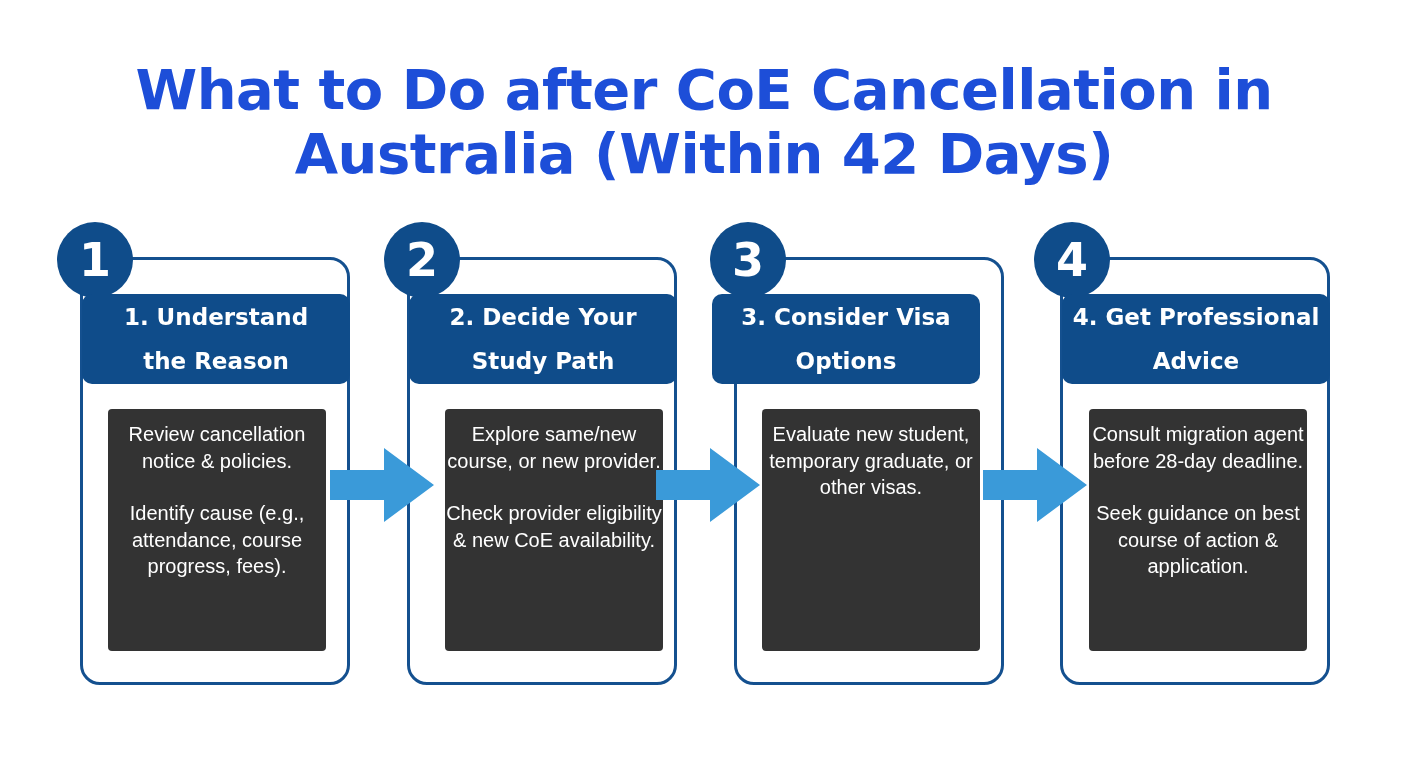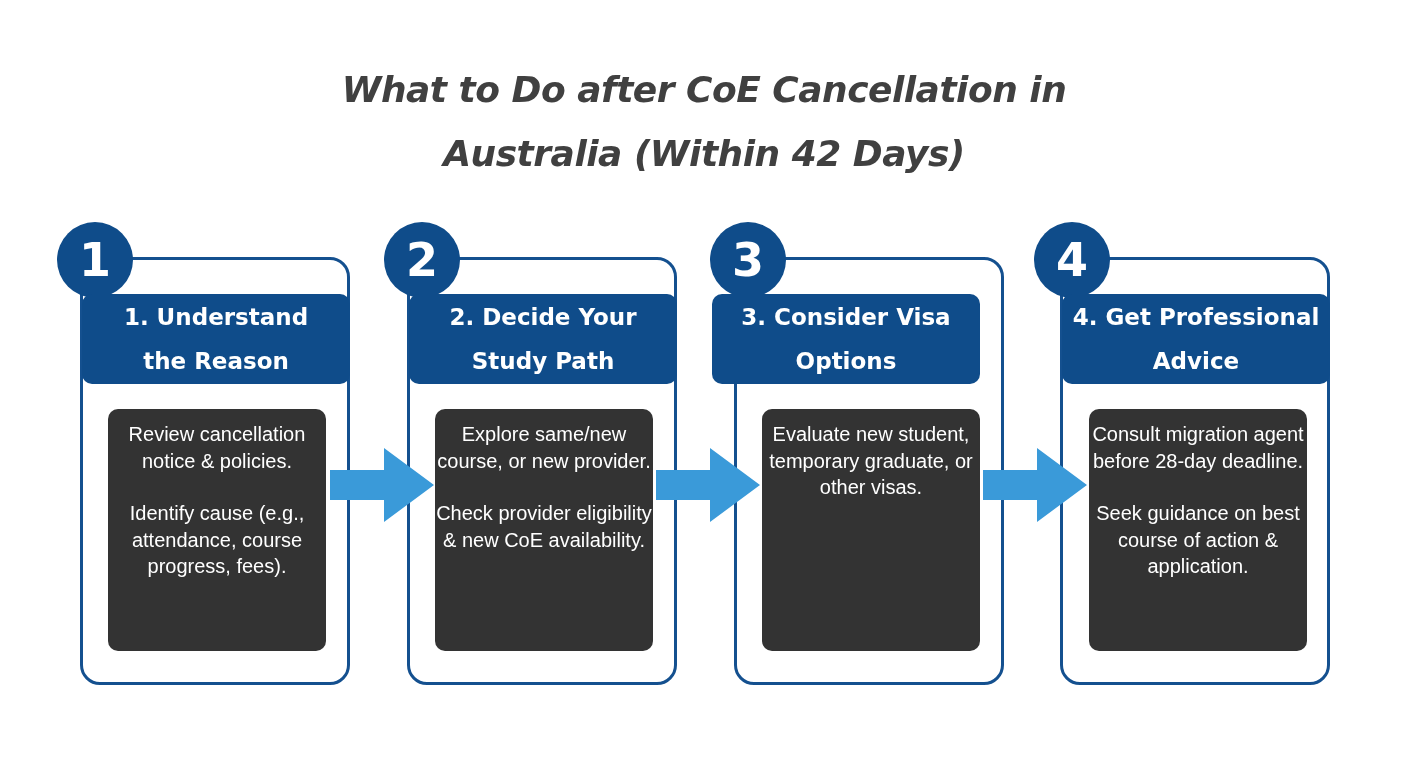--- a/index.html
+++ b/index.html
@@ -1,21 +1,21 @@
 <!DOCTYPE html>
 <html><head>
 <meta charset="utf-8">
 <style>
   html,body{margin:0;padding:0;}
   body{width:1408px;height:768px;background:#ffffff;position:relative;overflow:hidden;font-family:"Liberation Sans",sans-serif;}
-  .title{position:absolute;left:0;top:58px;width:1408px;text-align:center;color:#404040;font-family:"DejaVu Sans",sans-serif;font-weight:bold;font-size:36px;line-height:64px;letter-spacing:-0.5px;font-style:italic;}
+  .title{position:absolute;left:0;top:58px;width:1408px;text-align:center;color:#1d4ed8;font-family:"DejaVu Sans",sans-serif;font-weight:bold;font-size:56px;line-height:64px;letter-spacing:-0.5px;}
   .card{position:absolute;top:257px;width:270px;height:428px;border:3px solid #14508f;border-radius:20px;box-sizing:border-box;background:#fff;}
   .badge{position:absolute;width:76px;height:76px;border-radius:50%;background:#0f4c8a;color:#fff;font-family:"DejaVu Sans",sans-serif;font-weight:bold;font-size:46px;line-height:76px;text-align:center;top:222px;}
   .header{position:absolute;left:82px;top:294px;width:268px;height:90px;background:#0f4c8a;border-radius:10px;color:#fff;font-family:"DejaVu Sans",sans-serif;font-weight:bold;font-size:23px;line-height:44px;display:flex;align-items:center;justify-content:center;text-align:center;white-space:pre-line;}
-  .body{position:absolute;top:409px;width:218px;height:242px;background:#333333;border-radius:10px;color:#fff;font-size:20px;line-height:26.5px;text-align:center;padding-top:12px;box-sizing:border-box;}
+  .body{position:absolute;top:409px;width:218px;height:242px;background:#333333;border-radius:4px;color:#fff;font-size:20px;line-height:26.5px;text-align:center;padding-top:12px;box-sizing:border-box;}
   .body p{margin:0 0 26px 0;}
   .arrow{position:absolute;top:448px;width:104px;height:74px;}
 </style>
 </head>
 <body>
 
 <div class="title">
   <div>What to Do after CoE Cancellation in</div>
   <div>Australia (Within 42 Days)</div>
 </div>
@@ -26,21 +26,21 @@
 the Reason</div>
 <div class="body" style="left:108px;">
   <p>Review cancellation notice &amp; policies.</p>
   <p>Identify cause (e.g., attendance, course progress, fees).</p>
 </div>
 
 <div class="card" style="left:407px;"></div>
 <div class="badge" style="left:384px;">2</div>
 <div class="header" style="left:409px;">2. Decide Your
 Study Path</div>
-<div class="body" style="left:435px;">
+<div class="body" style="left:445px;">
   <p>Explore same/new course, or new provider.</p>
   <p>Check provider eligibility &amp; new CoE availability.</p>
 </div>
 
 <div class="card" style="left:734px;"></div>
 <div class="badge" style="left:710px;">3</div>
 <div class="header" style="left:712px;">3. Consider Visa
 Options</div>
 <div class="body" style="left:762px;">
   <p>Evaluate new student, temporary graduate, or other visas.</p>

